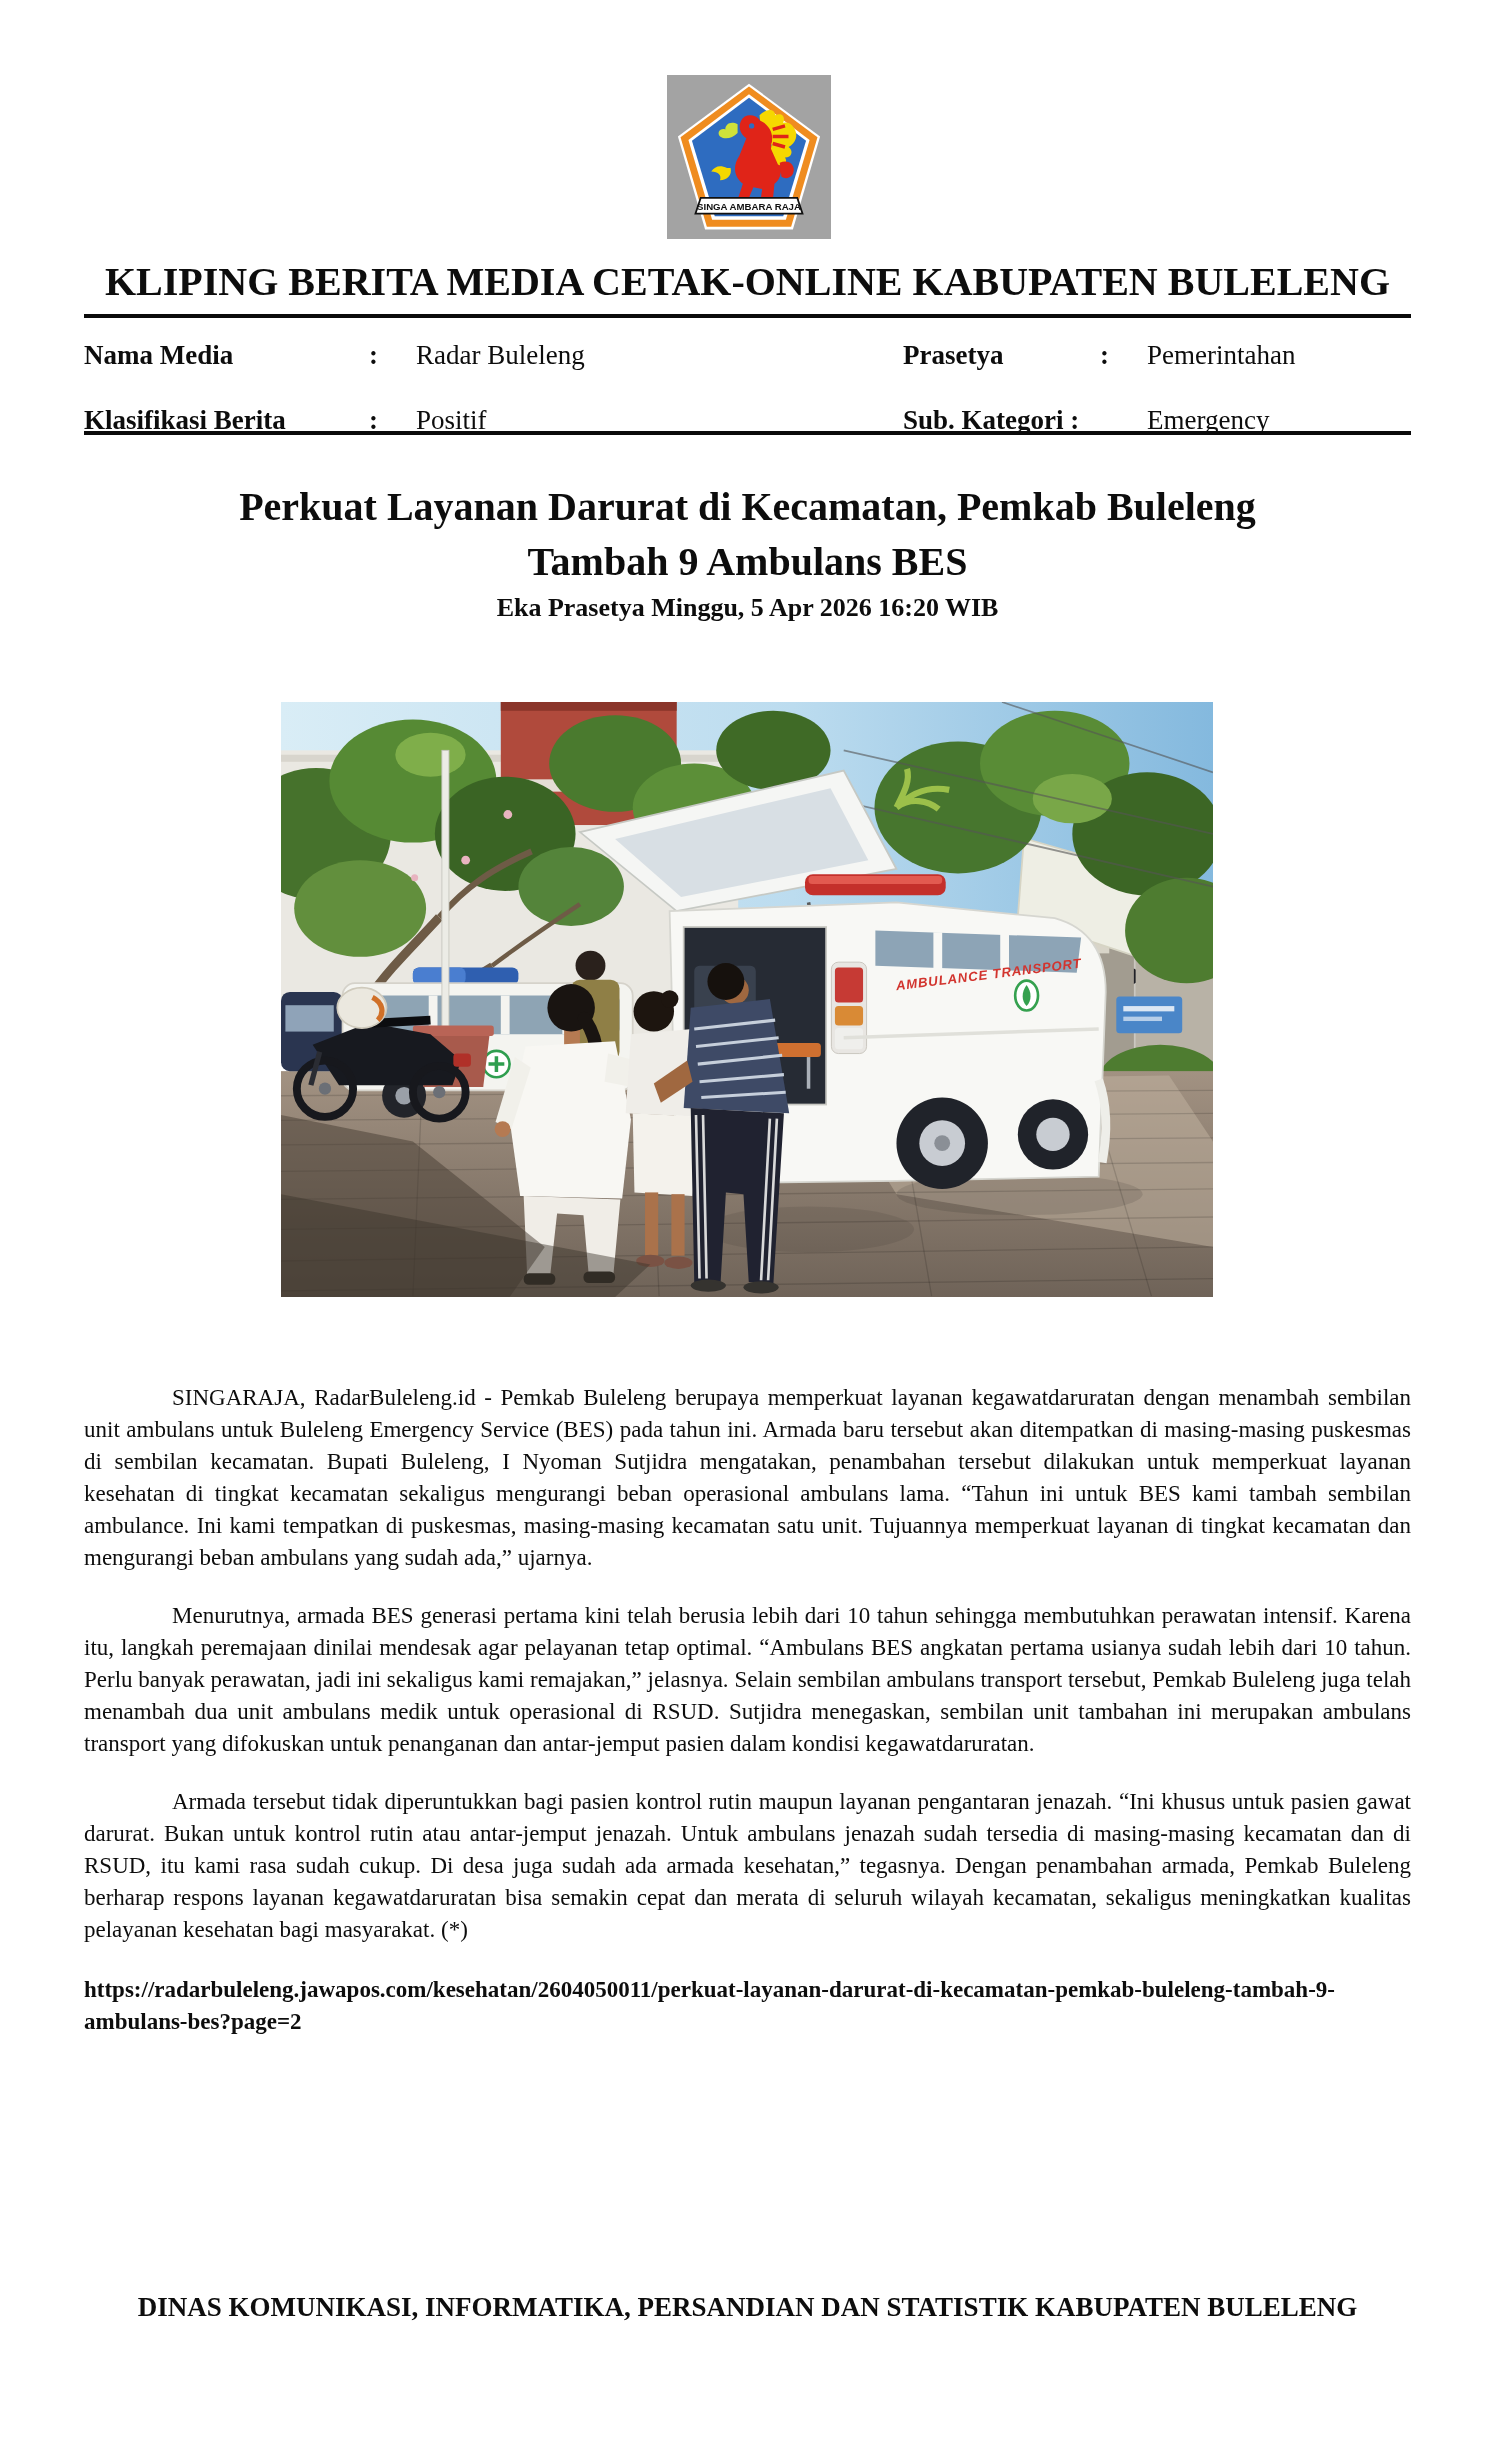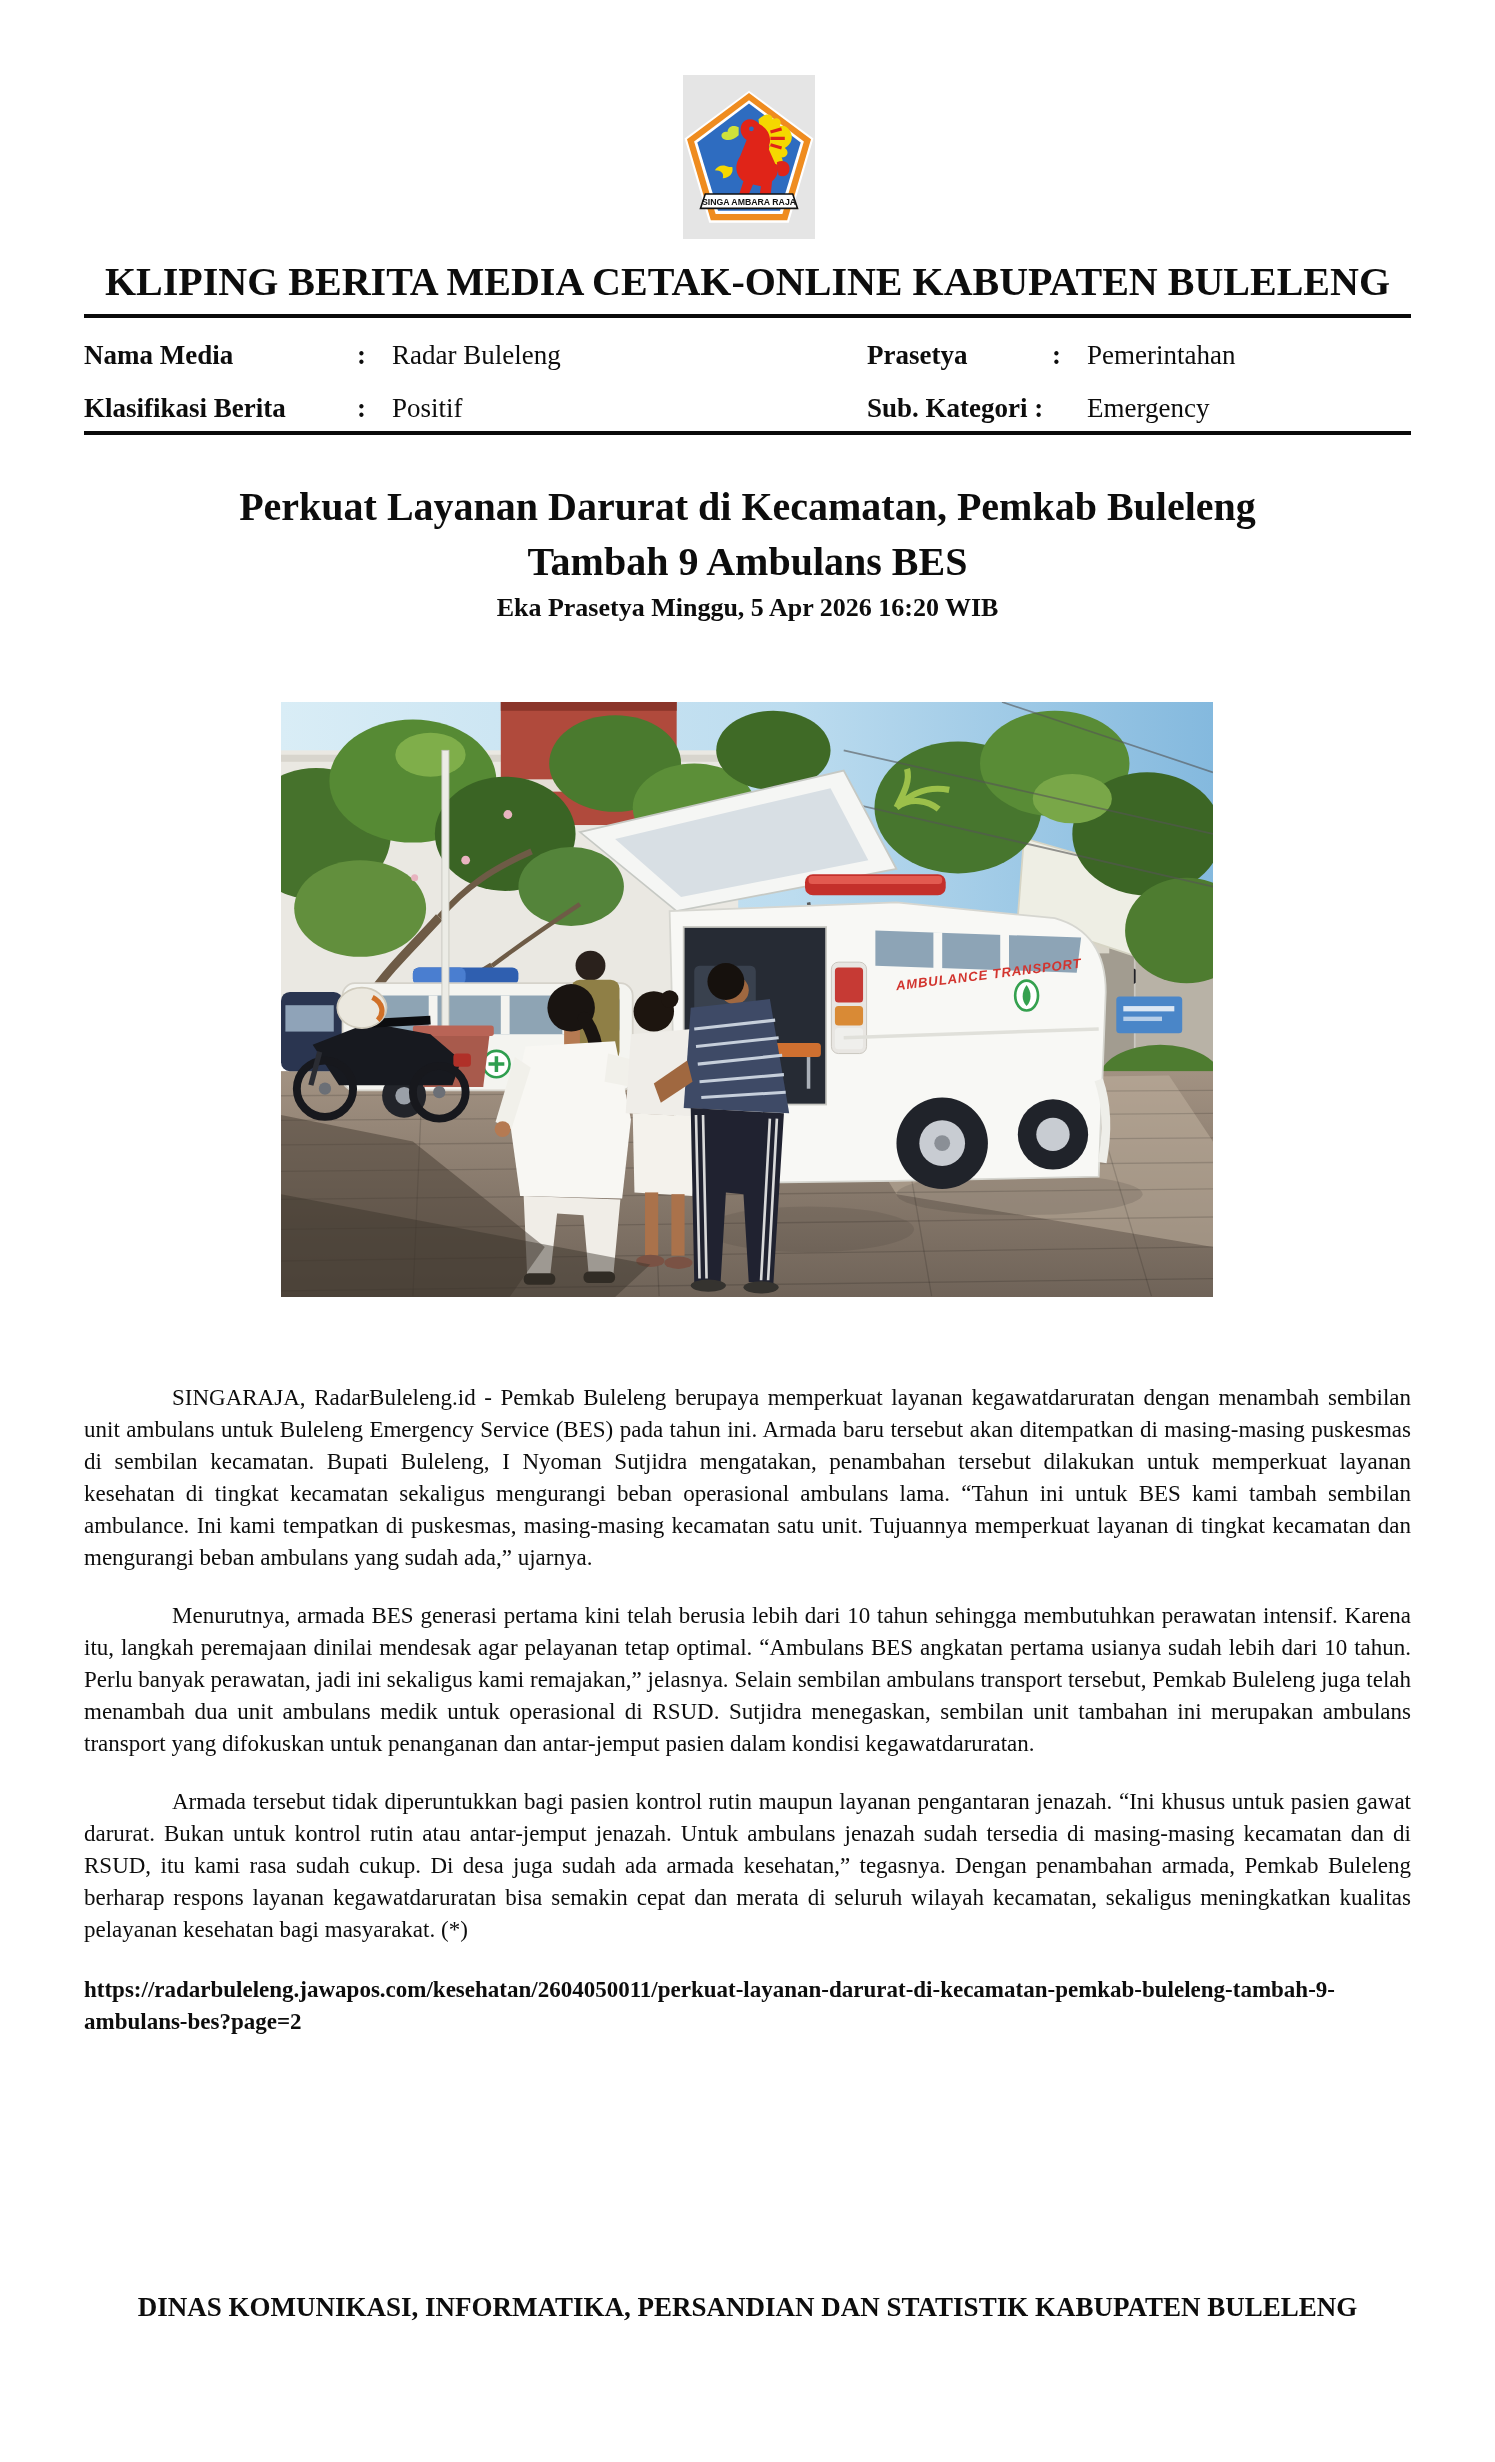--- a/index.html
+++ b/index.html
@@ -1,30 +1,30 @@
 <!DOCTYPE html>
 <html lang="id" style="font-size:14px"><head>
 <meta charset="utf-8">
 <style>
   html,body{margin:0;padding:0;background:#fff;}
   .page{position:relative;width:1495px;height:2462px;background:#ffffff;
         font-family:"Liberation Serif",serif;color:#0d0d0d;overflow:hidden;}
 
-  .logo-box{position:absolute;top:75px;left:667px;width:132px;height:164px;
-            background:#e5e5e5;display:flex;align-items:center;justify-content:center;margin-left:16px;}
+  .logo-box{position:absolute;top:75px;left:667px;width:164px;height:164px;
+            background:#a3a3a3;display:flex;align-items:center;justify-content:center;}
 
   .header-title{position:absolute;top:258px;left:0;width:100%;text-align:center;
                 font-size:40px;font-weight:bold;white-space:nowrap;}
 
   .rule{position:absolute;left:84px;right:84px;height:4.4px;background:#0a0a0a;}
   .rule-1{top:314px;} .rule-2{top:431px;}
 
   .meta{position:absolute;top:329px;left:84px;right:84px;display:grid;
         grid-template-columns:273px 35px 475px 185px 35px auto;
-        grid-template-rows:53px 53px;align-items:center;font-size:27px;}
+        grid-template-rows:53px 53px;align-items:center;font-size:27px;gap:12px;}
   .meta .lbl{font-weight:bold;}
   .meta .span2{grid-column:span 2;}
 
   .article-head{position:absolute;top:479px;left:0;width:100%;text-align:center;}
   .article-title{font-size:40px;font-weight:bold;line-height:55px;}
   .byline{font-size:26px;font-weight:bold;margin-top:3.5px;}
 
   .photo{position:absolute;top:702px;left:281px;width:932px;height:595px;}
 
   .body-text{position:absolute;top:1382px;left:84px;right:84px;

